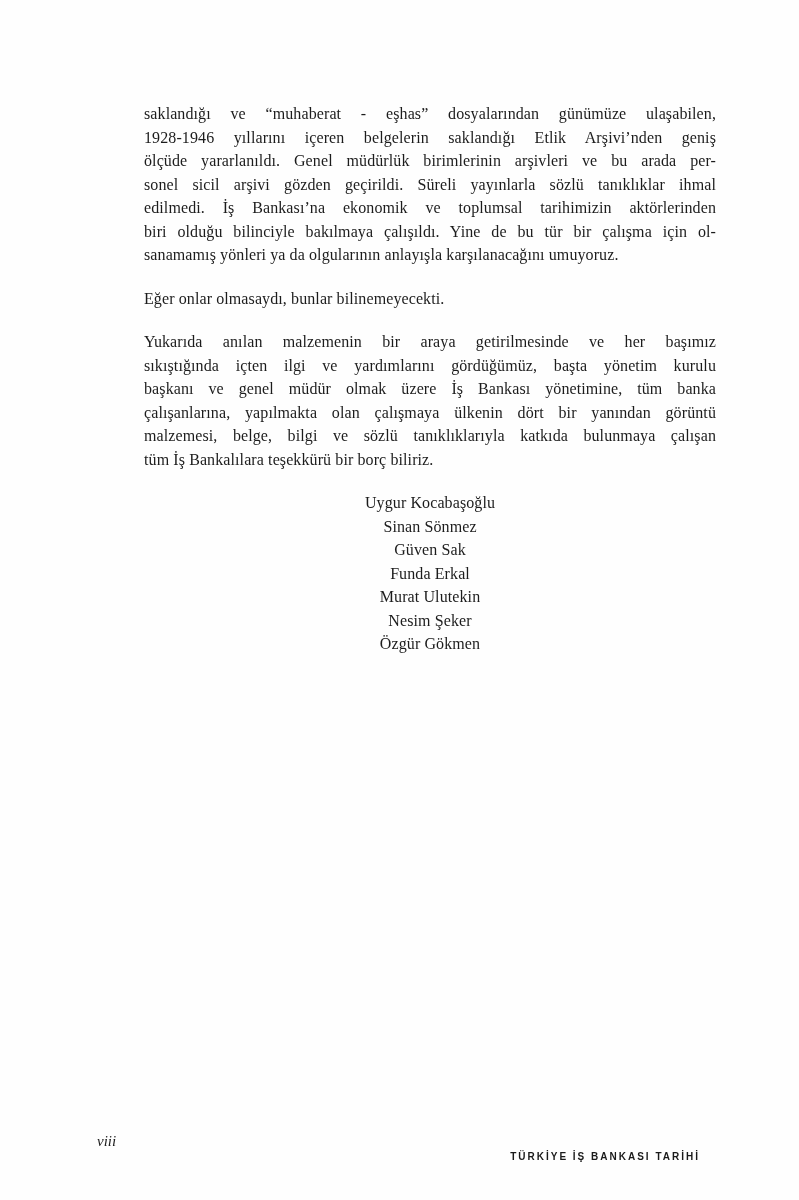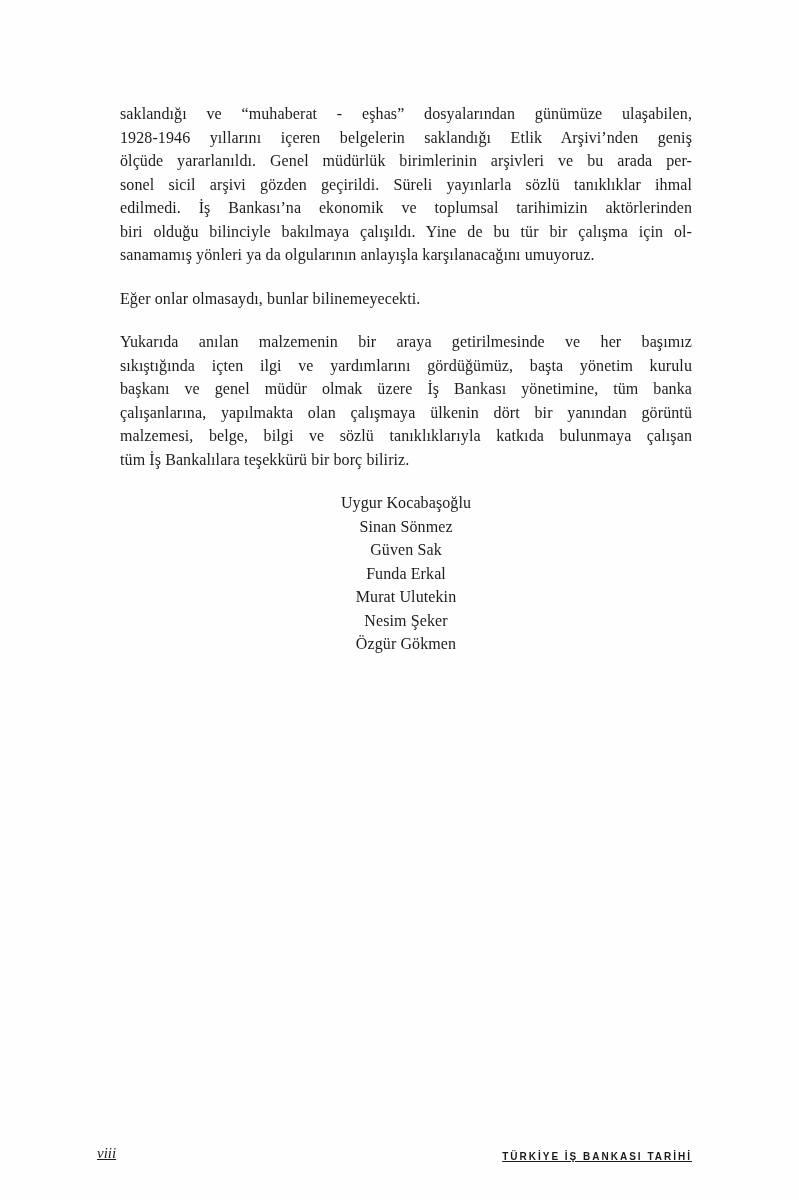--- a/index.html
+++ b/index.html
@@ -12,21 +12,21 @@
     width: 799px;
     height: 1200px;
     margin: 0 auto;
     background: #fefefe;
     overflow: hidden;
     font-family: "Liberation Serif", "DejaVu Serif", serif;
     color: #1c1c1c;
   }
   .text-block {
     position: absolute;
-    left: 120px;
+    left: 144px;
     top: 102px;
     width: 572px;
     font-size: 16px;
     line-height: 23.5px;
     letter-spacing: 0.1px;
   }
   .paragraph {
     margin: 0 0 20px 0;
   }
   .jline {
@@ -40,26 +40,25 @@
   }
   .signatures {
     margin-top: 20px;
   }
   .signatory {
     text-align: center;
   }
   .footer {
     position: absolute;
     left: 97px;
-    right: 107px;
+    right: 99px;
     top: 1120px;
     display: flex;
     justify-content: space-between;
-    align-items: flex-end;
-    text-decoration: underline;
+    align-items: center;
   }
   .folio {
     font-family: "Liberation Serif", "DejaVu Serif", serif;
     font-style: italic;
     font-size: 15px;
     color: #1c1c1c;
   }
   .running-title {
     font-family: "Liberation Sans", "DejaVu Sans", sans-serif;
     font-weight: bold;

